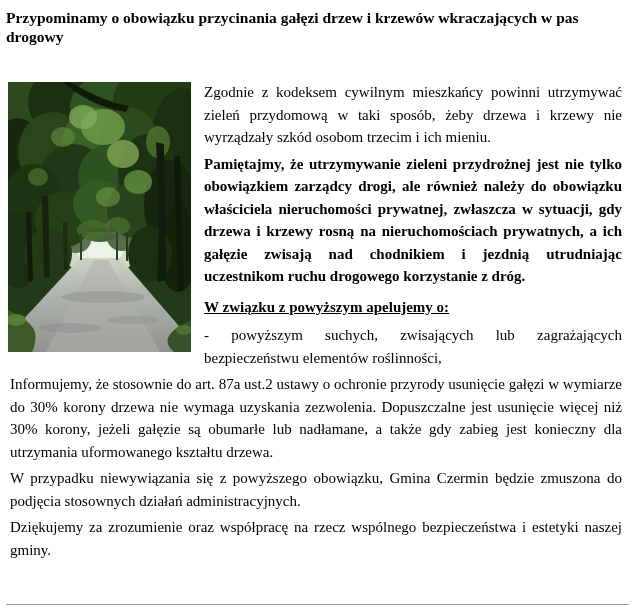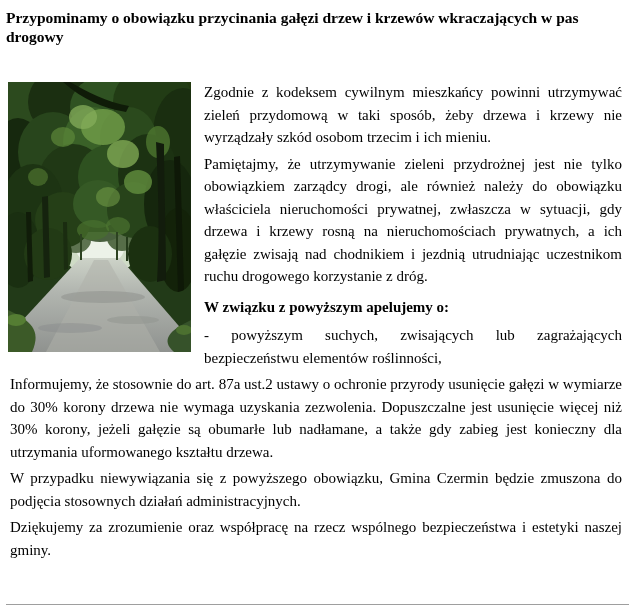--- a/index.html
+++ b/index.html
@@ -25,23 +25,23 @@
     line-height: 22.5px;
     text-align: justify;
   }
   .photo {
     float: left;
     width: 183px; height: 270px;
     margin: 1px 13px 10px 2px;
   }
   .photo svg { display: block; width: 183px; height: 270px; }
   p { margin: 4px; }
-  .para-reminder { font-weight: normal; margin-bottom: 8px; }
+  .para-reminder { font-weight: bold; margin-bottom: 8px; }
   .appeal-heading { font-weight: bold; margin-bottom: 6px; }
-  .appeal-heading span { }
+  .appeal-heading span { text-decoration: underline; }
   .bullet3 { margin-bottom: 4px; }
   .para-info { margin-bottom: 4px; }
   .para-warning { margin-bottom: 4px; }
   .divider {
     position: absolute;
     left: 6px; right: 3px; bottom: 5px;
     border: 0;
     border-top: 1px solid #9e9e9e;
     margin: 0;
   }

